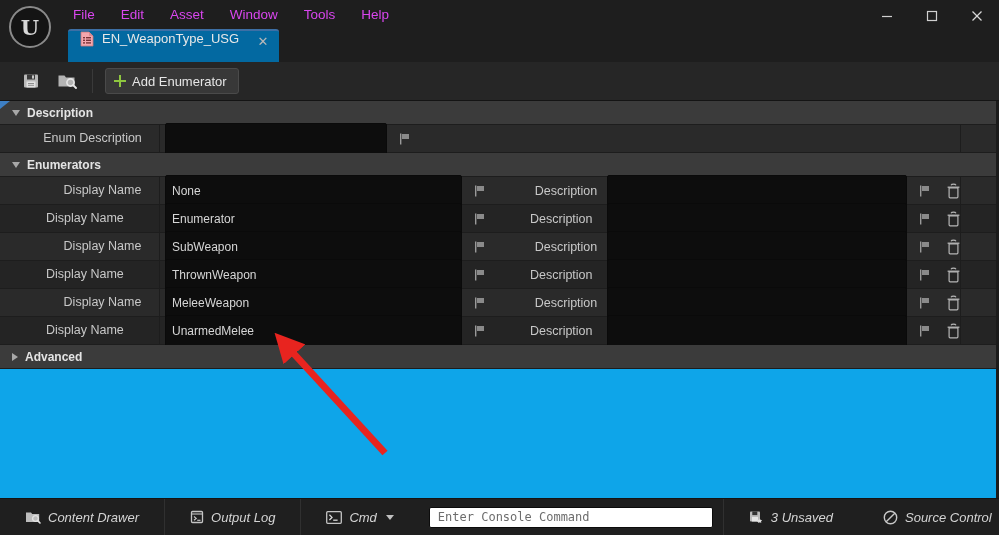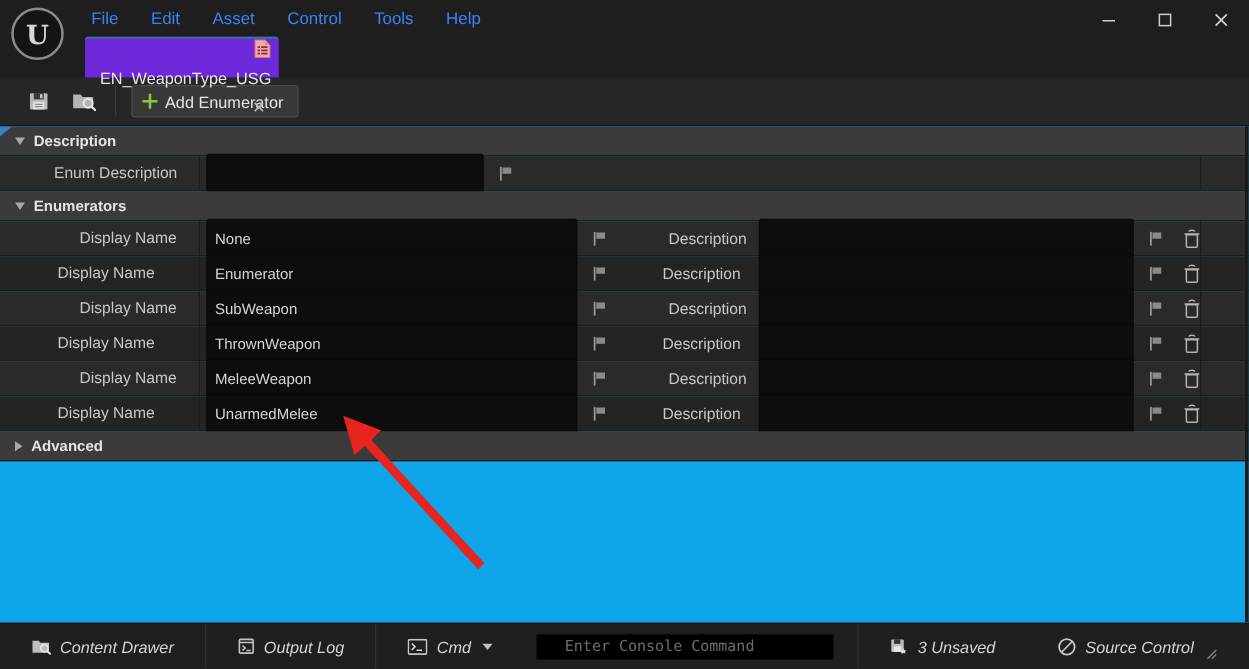--- a/index.html
+++ b/index.html
@@ -53,21 +53,21 @@
     position: absolute;
     left: 60px;
     top: 0;
     height: 30px;
     display: flex;
     align-items: center;
   }
   .menu-item {
     padding: 0 13px;
     font-size: 13.5px;
-    color: #3b82f6;
+    color: #d946ef;
     line-height: 30px;
     height: 30px;
     cursor: default;
   }
 
   .wincontrols {
     position: absolute;
     right: 0;
     top: 0;
     height: 32px;
@@ -88,30 +88,29 @@
   .tabstrip {
     position: absolute;
     left: 68px;
     bottom: 0;
     height: 31px;
     display: flex;
     align-items: flex-end;
   }
   .doc-tab {
     height: 31px;
-    background: #6d28d9;
+    background: #0369a1;
     border-top: 2px solid #3d6fa5;
     border-top-left-radius: 3px;
     border-top-right-radius: 3px;
     display: flex;
-    align-items: flex-end;
+    align-items: flex-start;
     padding: 0 6px 0 12px;
     gap: 8px;
     cursor: default;
-    flex-direction: column;
   }
   .tab-icon {
     width: 14px;
     height: 16px;
     position: relative;
     flex: none;
   }
   .tab-label {
     font-size: 13px;
     color: #e8e8e8;
@@ -355,28 +354,28 @@
   }
   .sb-cell.noborder { border-right: none; }
   .console-wrap {
     display: flex;
     align-items: center;
     padding: 0 10px;
     height: 36px;
     flex: none;
   }
   .console-input {
-    width: 238px;
+    width: 284px;
     height: 21px;
-    background: #000000;
+    background: #ffffff;
     border: 1px solid #0c0c0c;
     border-radius: 2px;
     display: flex;
     align-items: center;
-    padding: 0 22px;
+    padding: 0 8px;
     font-family: "DejaVu Sans Mono", monospace;
     font-size: 12px;
     color: #6d6d6d;
     box-sizing: border-box;
     cursor: text;
   }
   .sb-spacer { flex: 1; height: 36px; border-right: 1px solid #303030; }
   .sb-right {
     display: flex;
     align-items: center;
@@ -405,21 +404,21 @@
   <div class="titlebar">
 
     <div class="ue-logo">
       <span>U</span>
     </div>
 
     <div class="menubar">
       <div class="menu-item">File</div>
       <div class="menu-item">Edit</div>
       <div class="menu-item">Asset</div>
-      <div class="menu-item">Control</div>
+      <div class="menu-item">Window</div>
       <div class="menu-item">Tools</div>
       <div class="menu-item">Help</div>
     </div>
 
     <div class="wincontrols">
       <div class="wc-btn">
         <svg width="12" height="12" viewBox="0 0 12 12">
             <line x1="1" y1="6.5" x2="11" y2="6.5" stroke="#d0d0d0" stroke-width="1.2"></line>
           </svg>
       </div>

